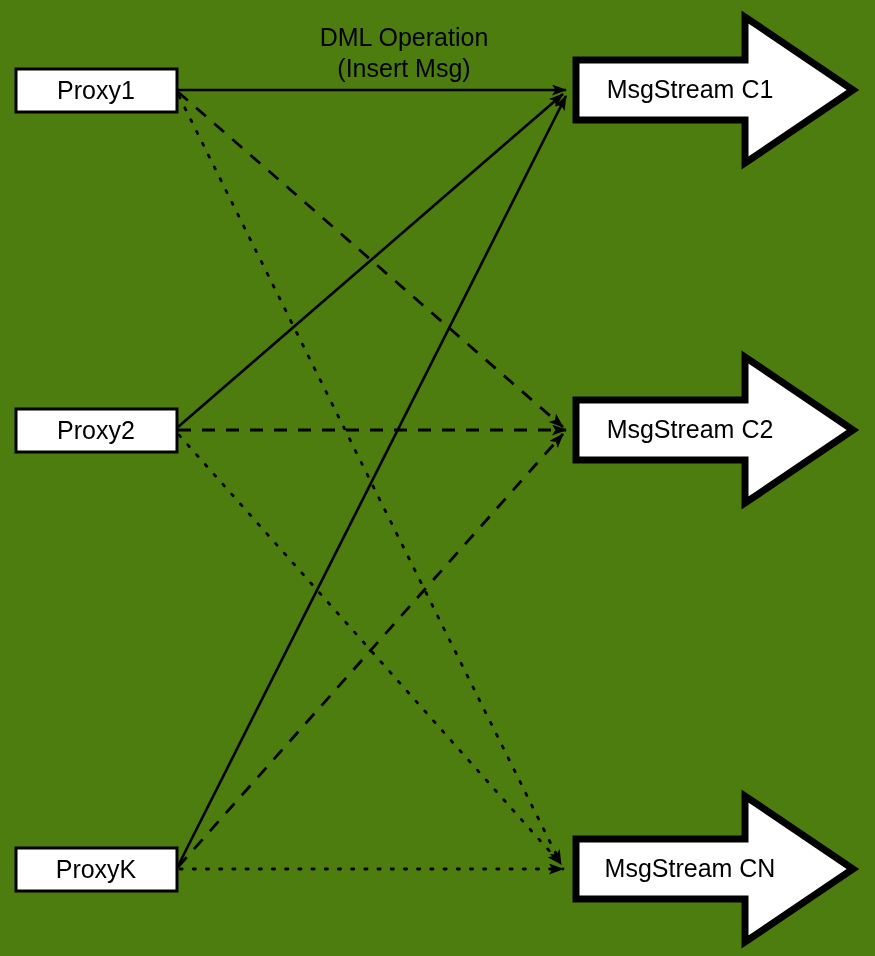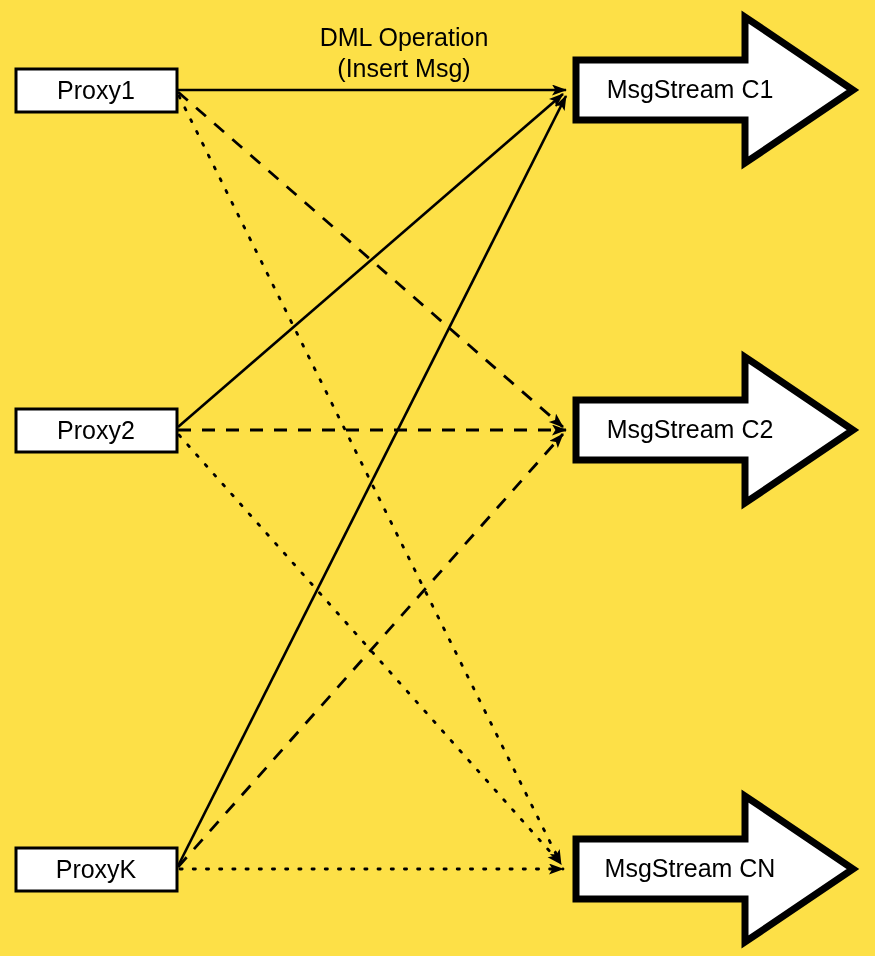--- a/index.html
+++ b/index.html
@@ -8,21 +8,21 @@
     padding: 0;
     background: #ffffff;
   }
   body {
     font-family: "Liberation Sans", sans-serif;
   }
   #diagram-root {
     position: relative;
     width: 875px;
     height: 956px;
-    background: #fde047;
+    background: #4d7c0f;
     overflow: hidden;
   }
   #diagram-svg {
     position: absolute;
     top: 0;
     left: 0;
     width: 875px;
     height: 956px;
     display: block;
   }

